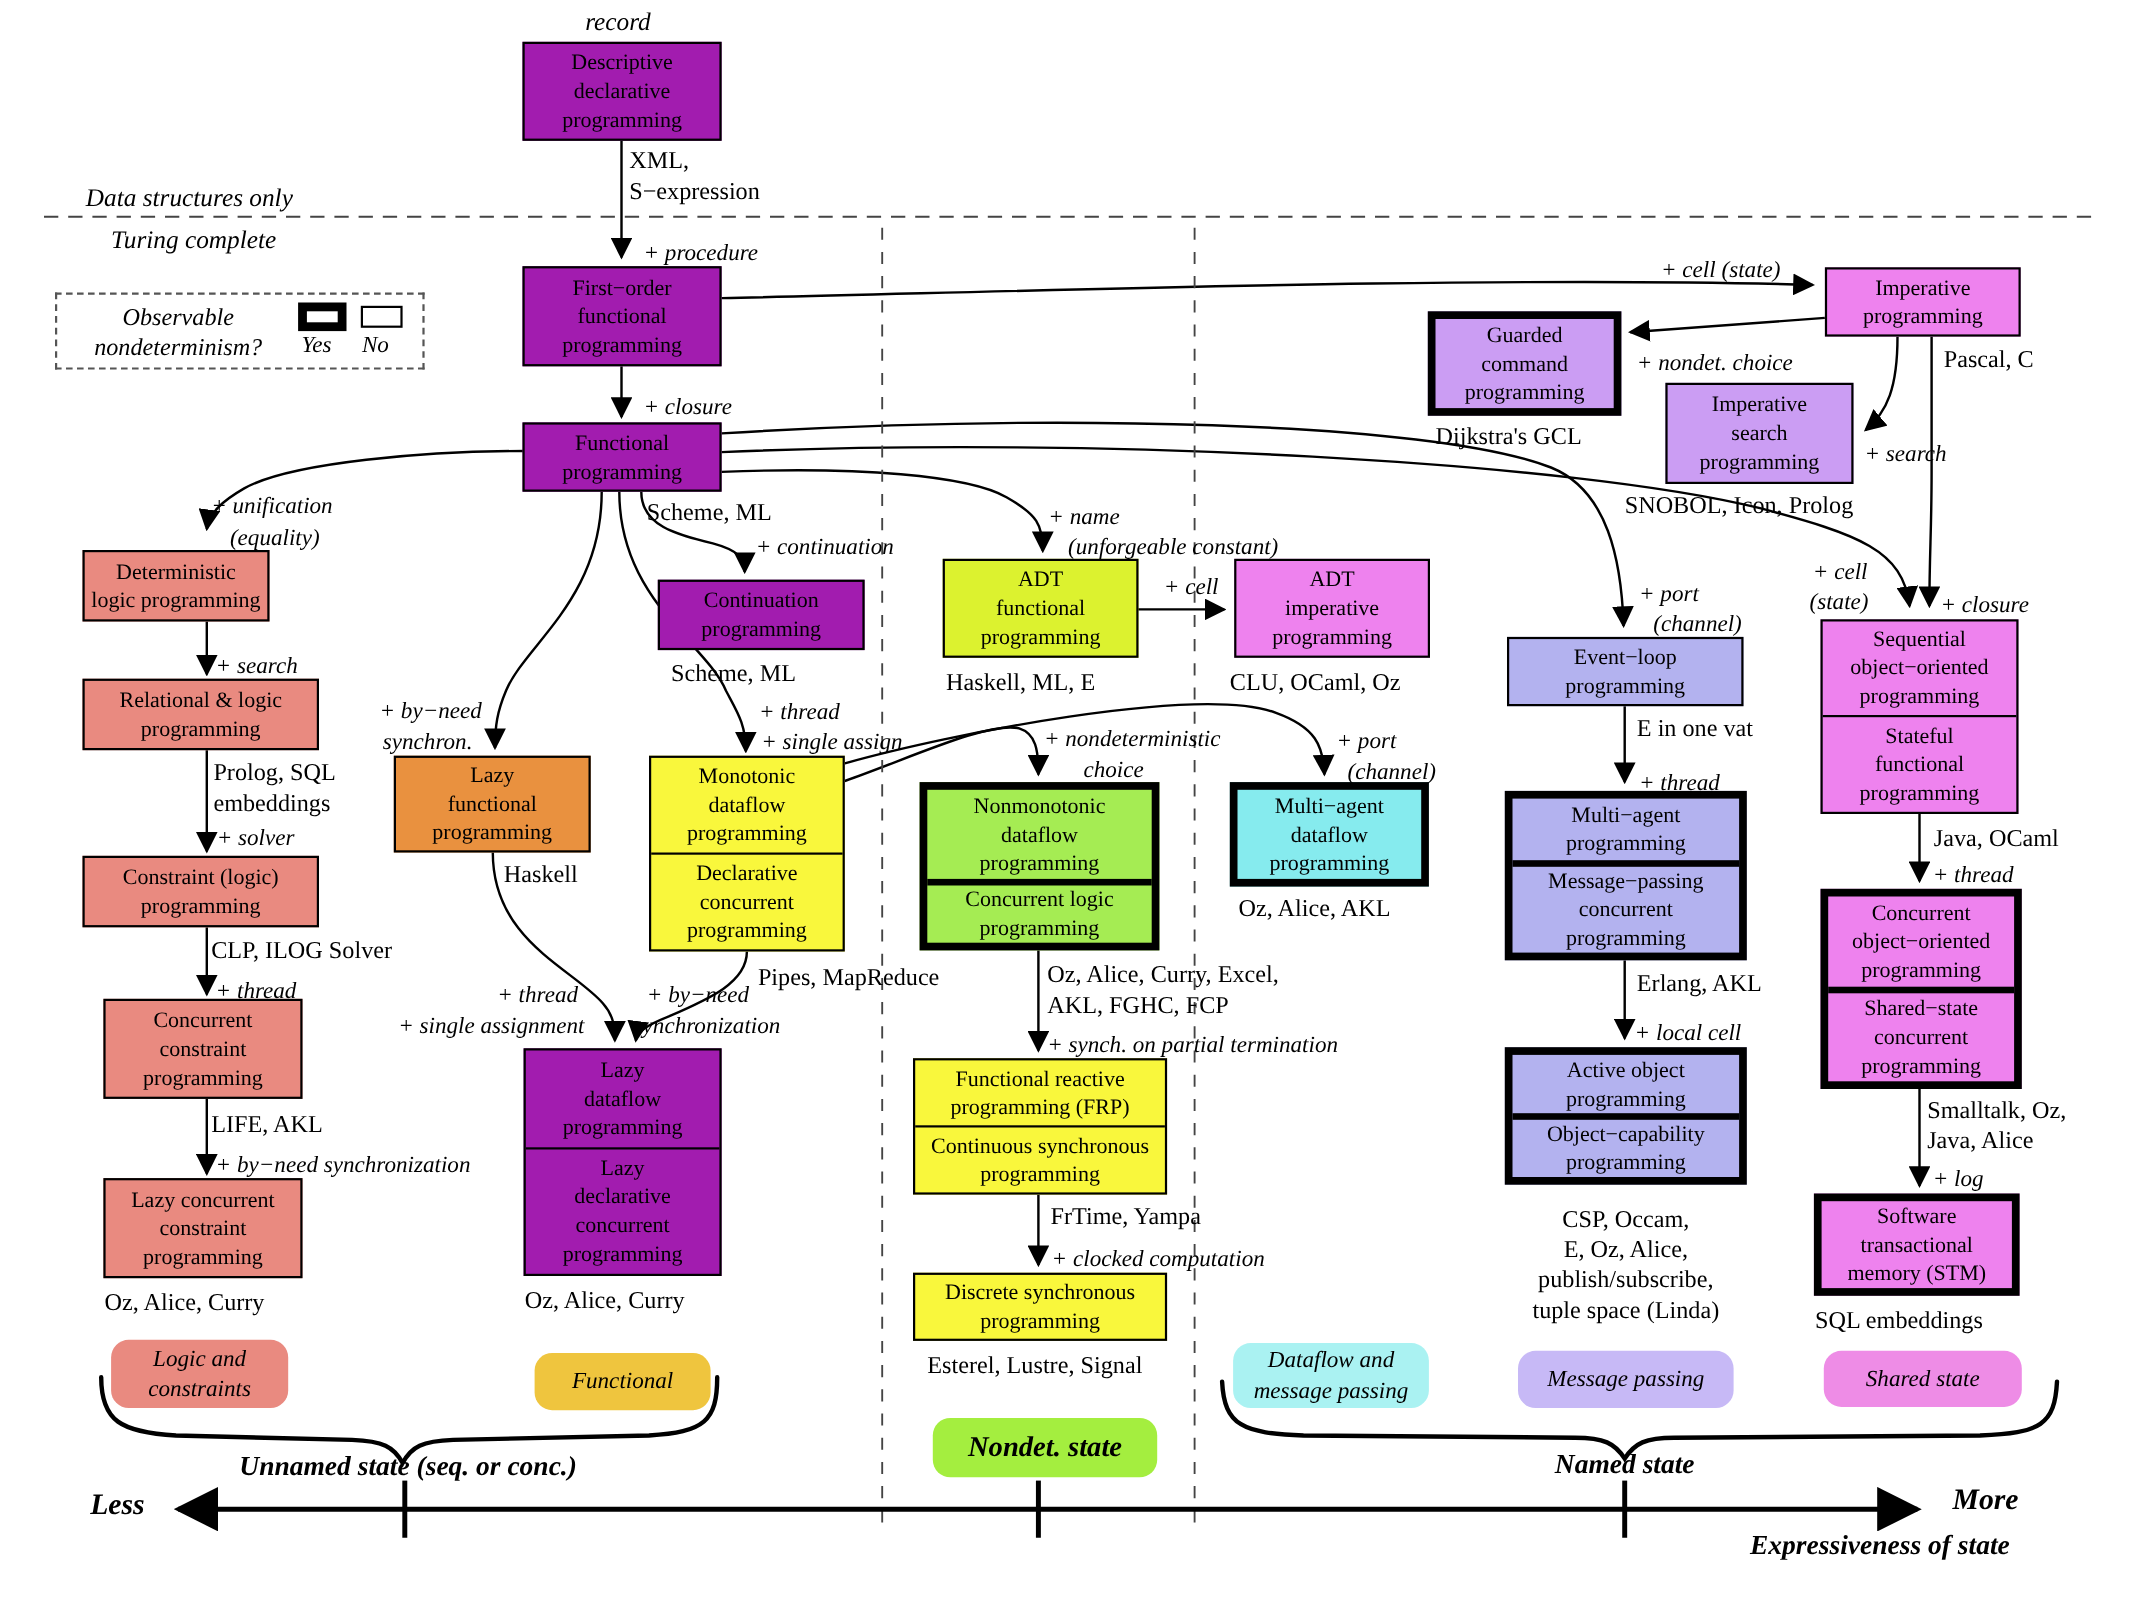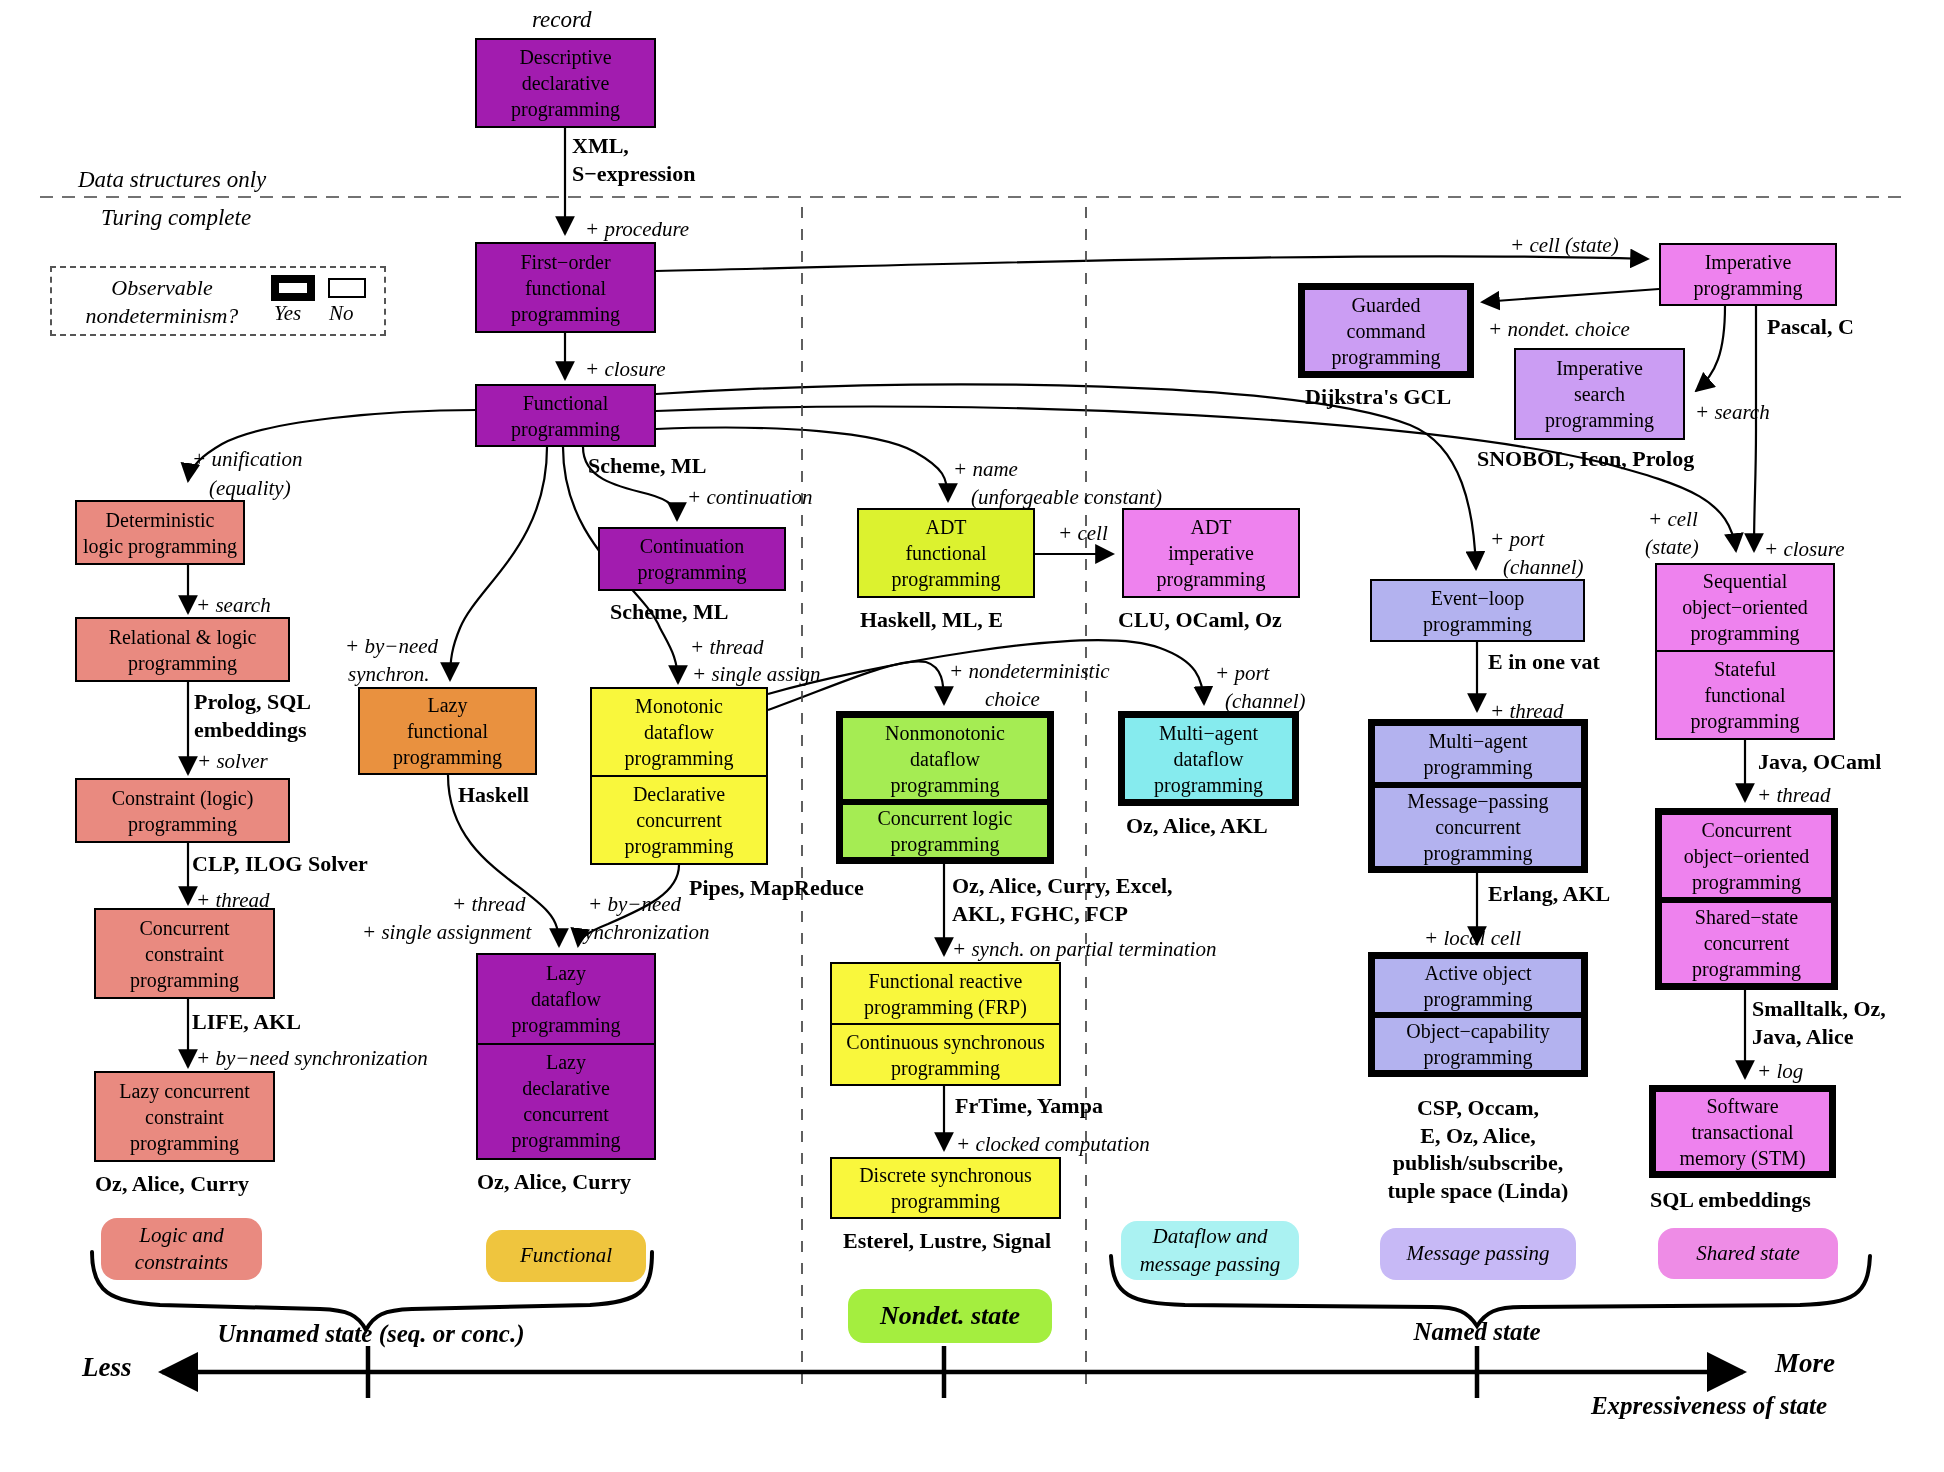--- a/index.html
+++ b/index.html
@@ -11,21 +11,21 @@
        line-height:1.3;white-space:pre-line;}
   .box.heavy{border-width:7px;}
   .stack{flex-direction:column;align-items:stretch;padding:0;}
   .sec{display:flex;align-items:center;justify-content:center;text-align:center;width:100%;}
   .stack .sec + .sec{border-top:2.5px solid #000;}
   .stack.heavy .sec + .sec{border-top:6px solid #000;}
   .gold{background:#a21caf;} .salmon{background:#e98a80;} .orange{background:#e9913f;}
   .yellow{background:#f9f73c;} .chart{background:#dcf22f;} .green{background:#a5ec53;}
   .cyan{background:#86ebee;} .magenta{background:#ee82ee;} .purple{background:#cb9df3;}
   .lav{background:#b3b2ef;}
-  .lang{position:absolute;font-weight:bold;font-size:22px;line-height:1.25;white-space:pre-line;}
+  .lang{position:absolute;font-weight:normal;font-size:22px;line-height:1.25;white-space:pre-line;}
   .tl{position:absolute;font-style:italic;font-size:21px;line-height:1.25;white-space:pre-line;}
   .bi{position:absolute;font-style:italic;font-weight:bold;font-size:25px;white-space:pre-line;}
   .badge{position:absolute;border-radius:16px;display:flex;align-items:center;justify-content:center;
          text-align:center;font-style:italic;font-size:21px;line-height:1.3;white-space:pre-line;}
   .badge.nstate{font-weight:bold;font-size:26px;background:#a4ee3f;}
   .b-logic{background:#e98a80;} .b-func{background:#efc53e;} .b-data{background:#aaf2f2;}
   .b-msg{background:#c7b9f6;} .b-shared{background:#ee8ce6;}
   .legendbox{position:absolute;border:2px dashed #555;}
   .center{text-align:center;}
 </style>
@@ -284,21 +284,21 @@
 <div class="tl" style="left:956px;top:1131px">+ clocked computation</div>
 <div class="tl" style="left:1510px;top:232px">+ cell (state)</div>
 <div class="tl" style="left:1488px;top:316px">+ nondet. choice</div>
 <div class="tl" style="left:1695px;top:399px">+ search</div>
 <div class="tl" style="left:1490px;top:526px">+ port</div>
 <div class="tl" style="left:1503px;top:554px">(channel)</div>
 <div class="tl" style="left:1648px;top:506px">+ cell</div>
 <div class="tl" style="left:1645px;top:534px">(state)</div>
 <div class="tl" style="left:1764px;top:536px">+ closure</div>
 <div class="tl" style="left:1490px;top:698px">+ thread</div>
-<div class="tl" style="left:1424px;top:925px">+ local cell</div>
+<div class="tl" style="left:1486px;top:925px">+ local cell</div>
 <div class="tl" style="left:1757px;top:782px">+ thread</div>
 <div class="tl" style="left:1757px;top:1058px">+ log</div>
 
 <div class="badge b-logic" style="left:101px;top:1218px;width:161px;height:62px">Logic and
 constraints</div>
 <div class="badge b-func" style="left:486px;top:1230px;width:160px;height:52px">Functional</div>
 <div class="badge nstate" style="left:848px;top:1289px;width:204px;height:54px">Nondet. state</div>
 <div class="badge b-data" style="left:1121px;top:1221px;width:178px;height:59px">Dataflow and
 message passing</div>
 <div class="badge b-msg" style="left:1380px;top:1228px;width:196px;height:52px">Message passing</div>

